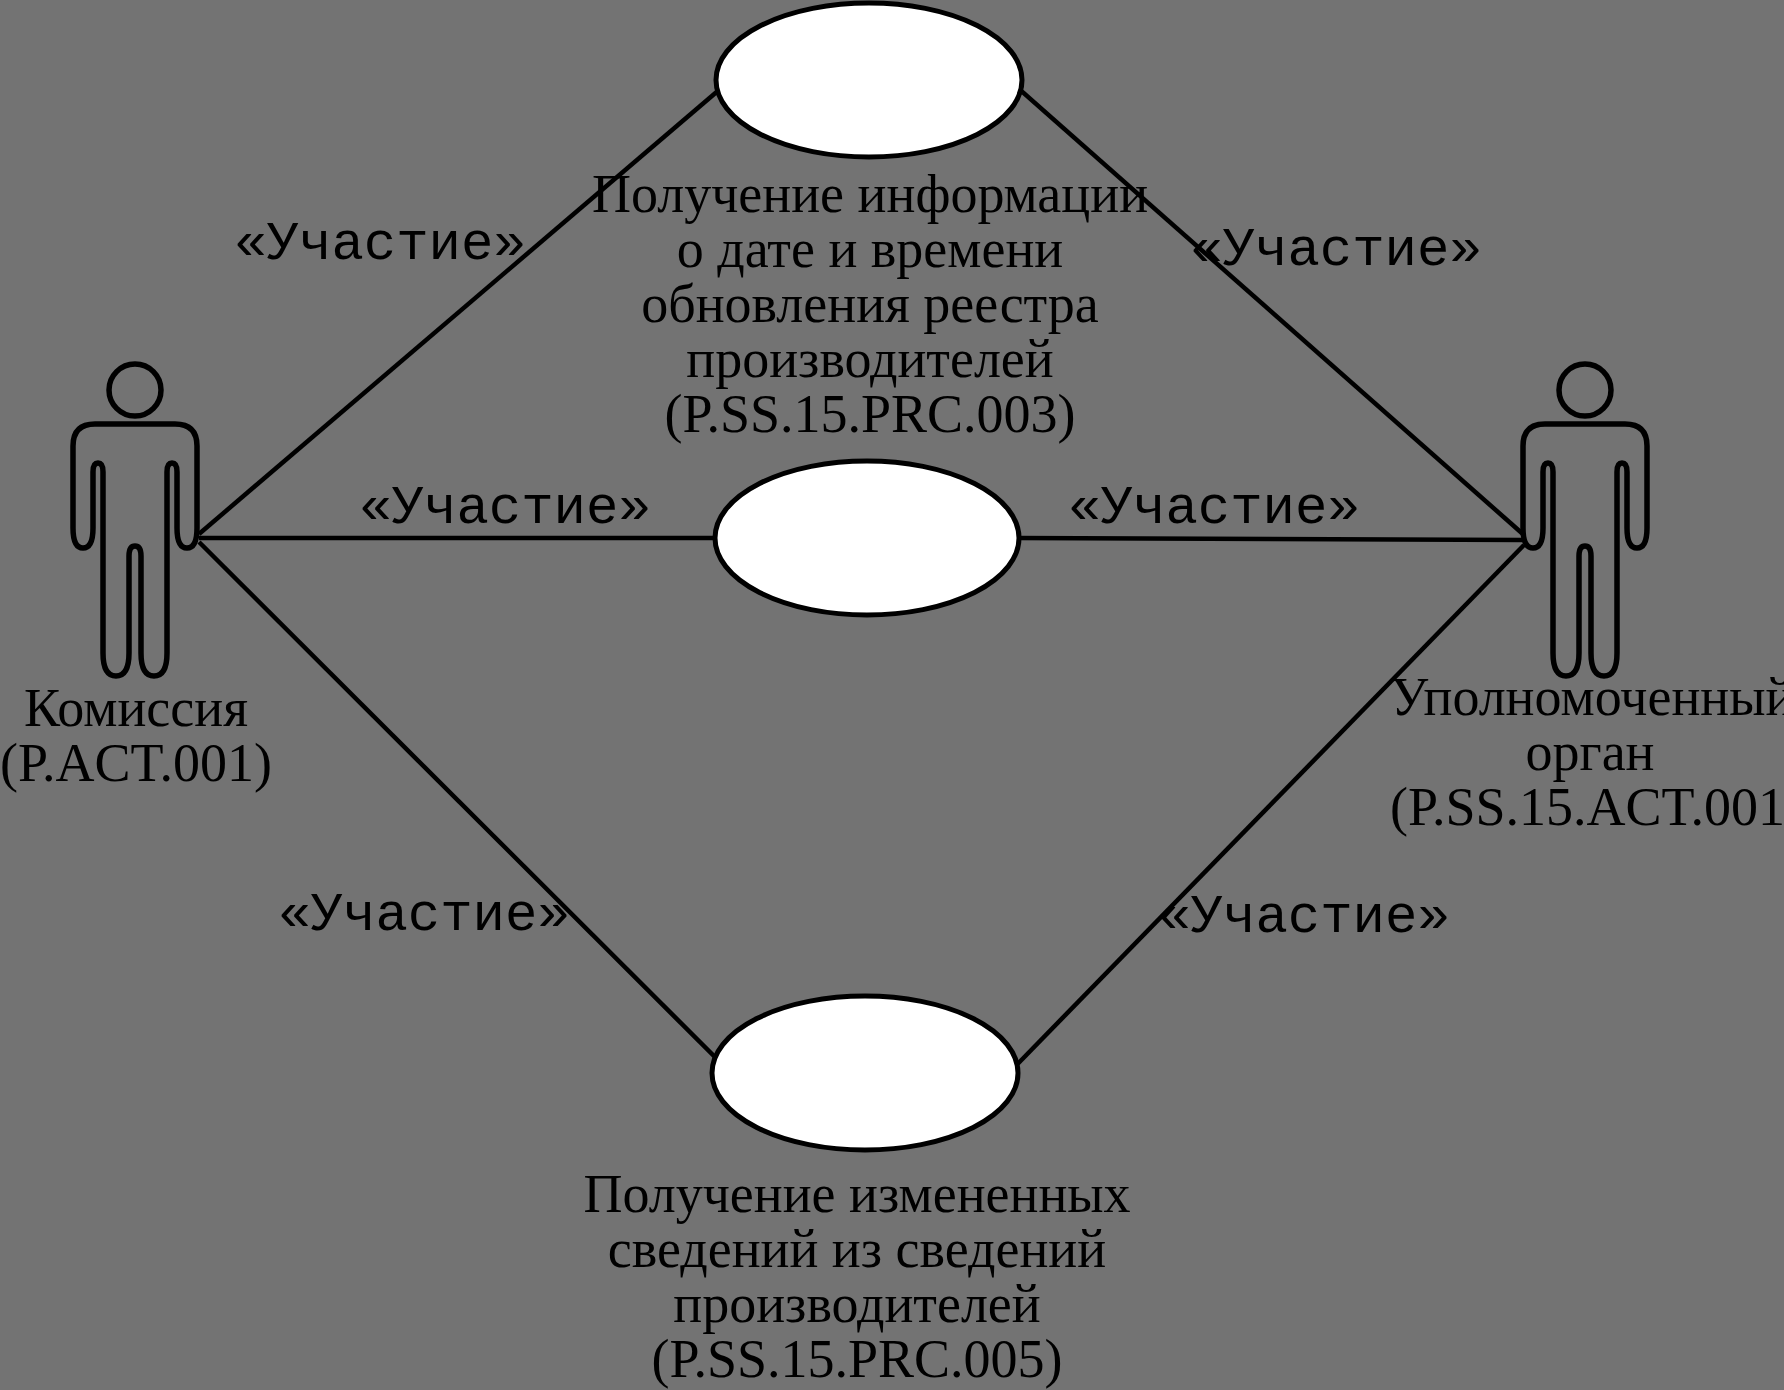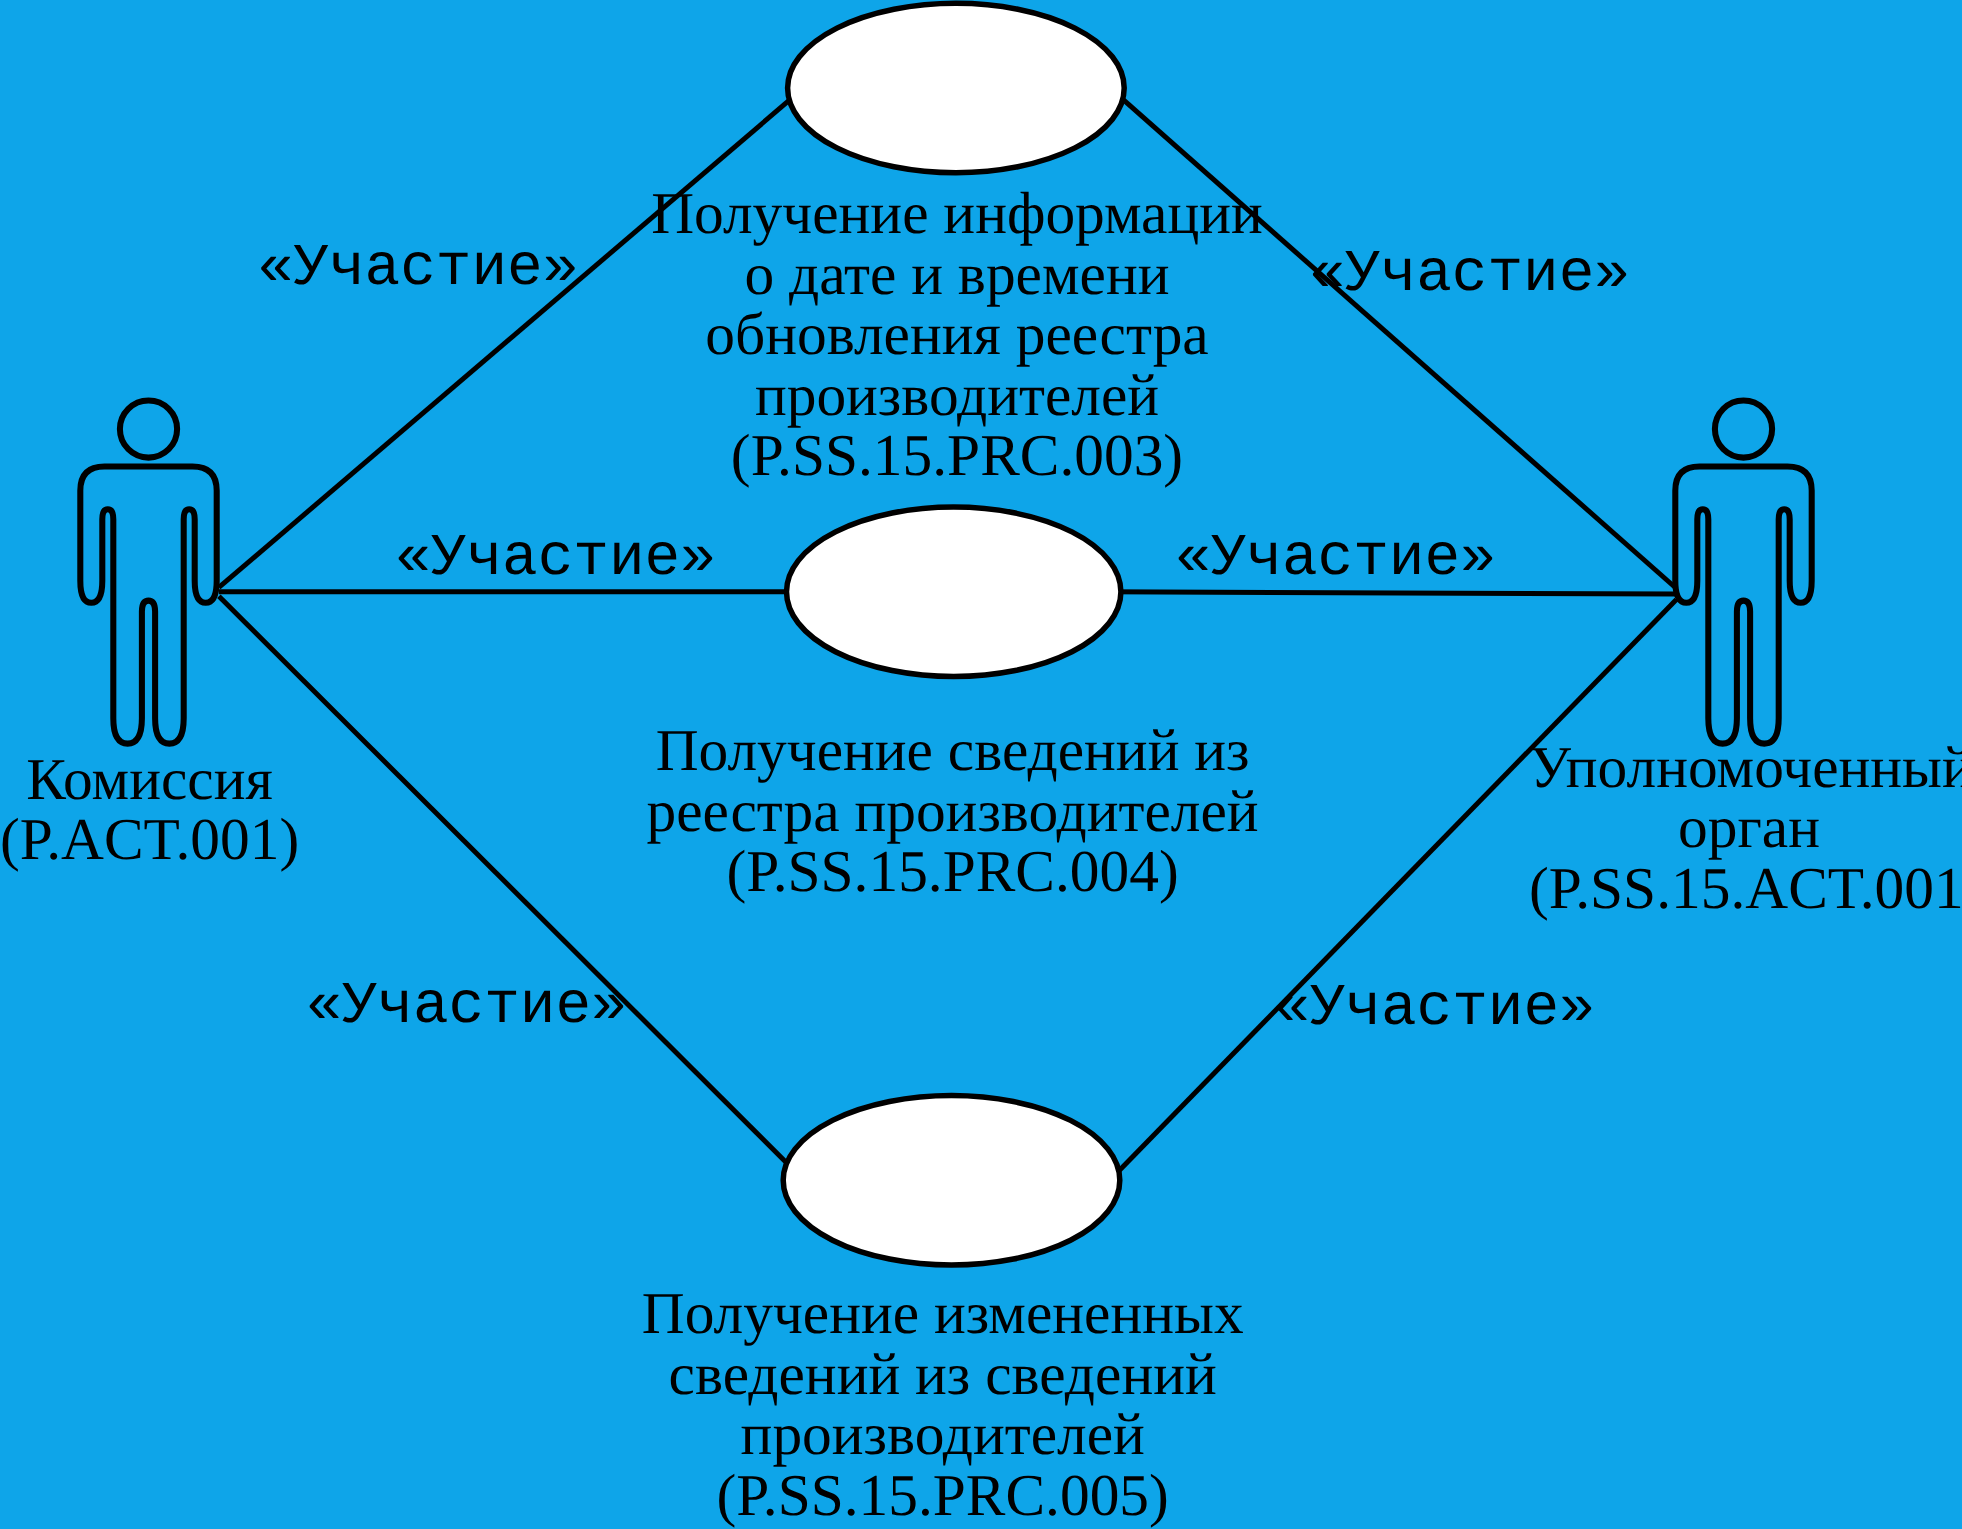--- a/index.html
+++ b/index.html
@@ -1,20 +1,20 @@
 <!DOCTYPE html>
 <html><head>
 <meta charset="utf-8">
 <style>
   html, body { margin: 0; padding: 0; background: #ffffff; }
   .canvas {
     position: relative;
     width: 1784px;
     height: 1390px;
-    background: #0ea5e9;
+    background: #737373;
     overflow: hidden;
     font-family: "Liberation Serif", "DejaVu Serif", serif;
     color: #000000;
   }
   .canvas svg { position: absolute; left: 0; top: 0; }
   .lbl {
     position: absolute;
     text-align: center;
     white-space: pre-line;
     font-size: 54px;
@@ -82,23 +82,20 @@
         Q 33 103 28 103 Q 23 103 23 112 L 23 168
         Q 23 188 13 188 Q 3 188 3 168 L 3 86 Q 3 64 25 64 Z"></path>
     </g>
   </svg>
 
   <div class="lbl uc-top">Получение информации
 о дате и времени
 обновления реестра
 производителей
 (P.SS.15.PRC.003)</div>
-  <div class="lbl uc-mid">Получение сведений из
-реестра производителей
-(P.SS.15.PRC.004)</div>
   <div class="lbl uc-bot">Получение измененных
 сведений из сведений
 производителей
 (P.SS.15.PRC.005)</div>
 
   <div class="lbl actor-l">Комиссия
 (P.ACT.001)</div>
   <div class="lbl actor-r">Уполномоченный
 орган
 (P.SS.15.ACT.001)</div>

